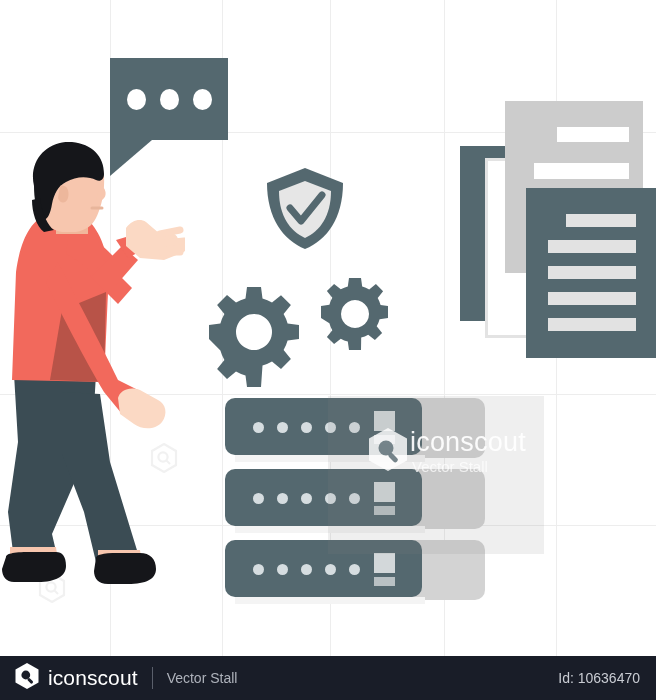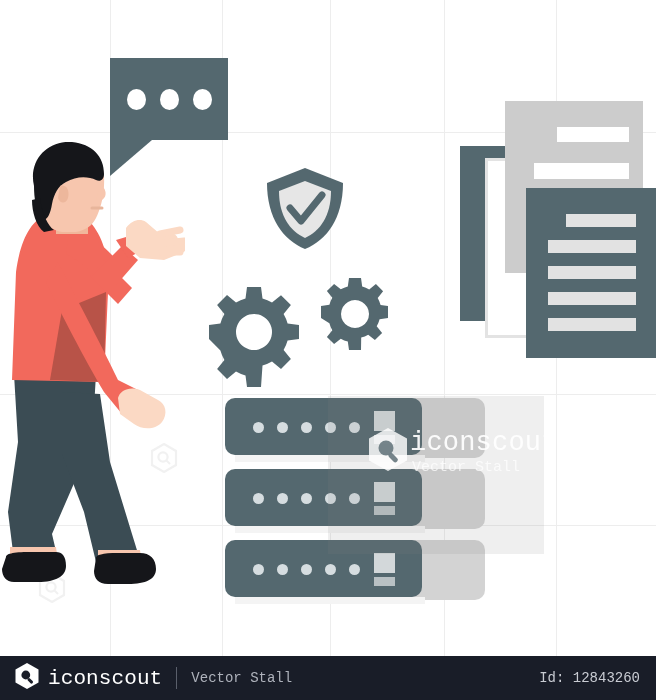--- a/index.html
+++ b/index.html
@@ -7,21 +7,20 @@
     margin: 0; padding: 0;
     background: #ffffff;
     font-family: "Liberation Sans", sans-serif;
   }
   #stage {
     position: relative;
     width: 656px;
     height: 700px;
     background: #ffffff;
     overflow: hidden;
-    font-family: Liberation Mono, monospace;
   }
   
   .grid-line { position: absolute; background: #ededed; }
   .grid-v { width: 1px; top: 0; height: 656px; }
   .grid-h { height: 1px; left: 0; width: 656px; }
 
   
   .wm-hex { position: absolute; opacity: .55; }
 
   
@@ -341,16 +340,16 @@
         <svg width="26" height="28" viewBox="0 0 26 28">
           <path d="M13 1 L24.5 7.5 L24.5 20.5 L13 27 L1.5 20.5 L1.5 7.5 Z" fill="#ffffff"></path>
           <circle cx="11.8" cy="13" r="4.4" fill="#191D28"></circle>
           <rect x="15" y="15.5" width="6.5" height="3" rx="1.4" transform="rotate(45 15 15.5)" fill="#191D28"></rect>
         </svg>
       </span>
       <span id="footer-brand">iconscout</span>
     </div>
     <div id="footer-divider"></div>
     <span id="footer-sub">Vector Stall</span>
-    <span id="footer-id">Id: 12843260</span>
+    <span id="footer-id">Id: 10636470</span>
   </div>
 
 </div>
 
 </body></html>

